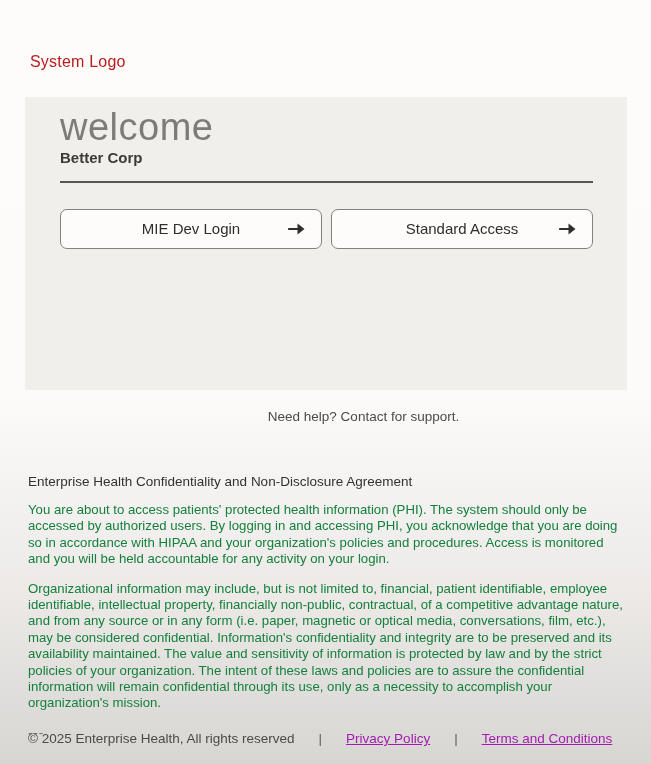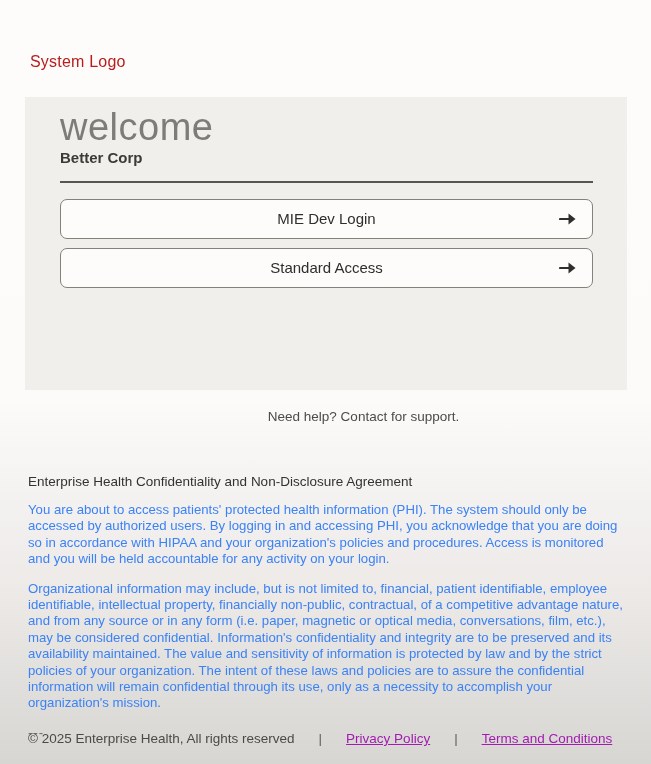--- a/index.html
+++ b/index.html
@@ -43,21 +43,21 @@
     font-weight: bold;
     color: #3b3a36;
   }
 
   .divider {
     margin-top: 15px;
     border-top: 2px solid #57564f;
     height: 0;
   }
 
-  .login-buttons { margin-top: 16px; display: flex; flex-direction: column; gap: 9px; }
+  .login-buttons { margin-top: 26px; display: flex; flex-direction: row; gap: 9px; }
 
   .login-btn {
     position: relative;
     width: 100%;
     height: 40px;
     background: #fdfcfa;
     border: 1.5px solid #82817a;
     border-radius: 7px;
     font-family: "Liberation Sans", sans-serif;
     font-size: 15px;
@@ -97,21 +97,21 @@
   .agreement-title {
     font-size: 13.5px;
     font-weight: normal;
     color: #33322f;
   }
 
   .agreement p {
     margin-top: 13px;
     font-size: 13.2px;
     line-height: 16.4px;
-    color: #3b82f6;
+    color: #15803d;
   }
 
   .dashes {
     margin-top: 13px;
     font-size: 13.2px;
     color: #6e6d6a;
     letter-spacing: 1px;
   }
 
   .footer {

